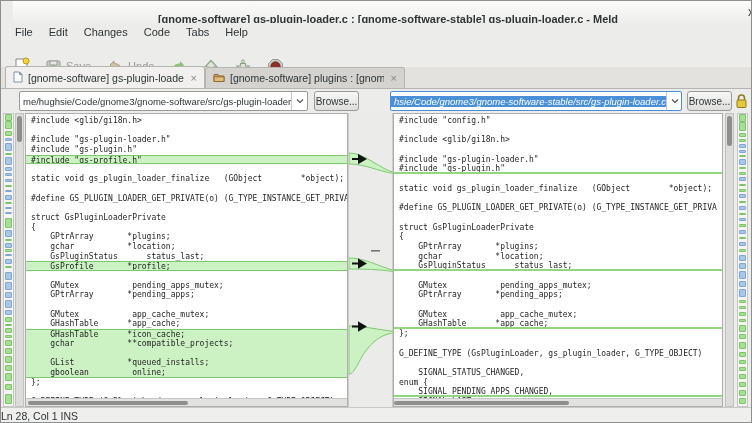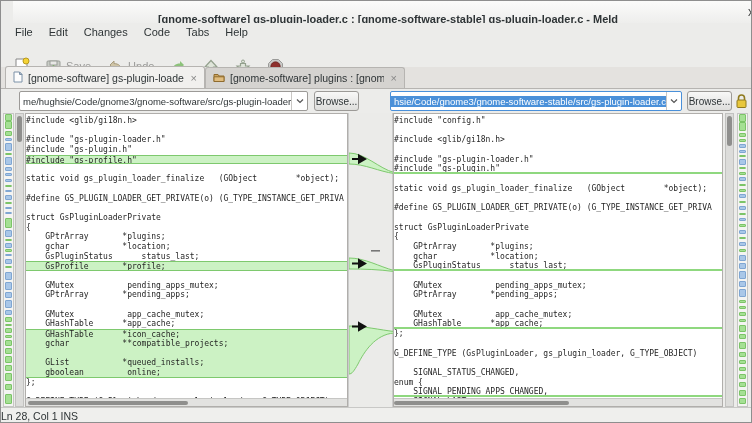--- a/index.html
+++ b/index.html
@@ -34,36 +34,36 @@
   .tab .tlabel { white-space:nowrap; overflow:hidden; max-width:158px; }
   .tab .tclose { color:#888; font-size:11px; margin-left:2px; }
 
   
   .pathrow { position:absolute; left:0; top:88px; width:100%; height:24px; background:#ececea; }
   .entry { position:absolute; top:2px; height:20px; background:#fff; border:1px solid #9c9a97; border-radius:2px;
     display:flex; align-items:center; overflow:hidden; }
   .entry .etext { font-size:9.5px; color:#2e3436; white-space:nowrap; padding-left:3px; flex:1; overflow:hidden; }
   .entry .etext.selected { background:#4a90d9; color:#fff; flex:0 0 auto; }
   .entry .chev { flex:0 0 16px; height:100%; display:flex; align-items:center; justify-content:center; border-left:1px solid #c9c7c4; }
-  .entry.focused { border-color:#4a90d9; }
+  .entry.focused { border-color:#4a90d9;font-style:italic; }
   .btn { position:absolute; top:2px; height:20px; background:linear-gradient(#f8f8f7,#dededc); border:1px solid #9c9a97;
     border-radius:3px; font-size:10px; color:#2e3436; display:flex; align-items:center; justify-content:center; }
 
   
   .diffarea { position:absolute; left:0; top:112px; width:752px; height:294px; background:#ececea; }
   .diffmap { position:absolute; top:0; height:294px; width:11px; background:#f4f4f2; border:1px solid #c6c6c4; }
   .dseg { position:absolute; left:1px; right:1px; border-radius:1px; }
   .dseg.g { background:#a5e094; border:1px solid #7cc468; }
   .dseg.b { background:#a9c7e8; border:1px solid #7fa6d2; }
   .vscroll { position:absolute; top:0; height:294px; width:9px; background:#dcdcda; border:1px solid #c2c2c0; }
   .vthumb { position:absolute; left:1px; width:5px; background:#8f8f8d; border-radius:3px; }
   .pane { position:absolute; top:0; height:294px; background:#ffffff; border:1px solid #b0aeab; overflow:hidden; }
   .lines { position:absolute; left:0; top:0; right:0; bottom:8px; padding-top:2px; overflow:hidden; }
   .ln { height:9.7px; line-height:9.6px; white-space:pre; overflow:hidden;
-    font-family:"DejaVu Sans Mono", monospace; font-size:8px; color:#1f1f1f; }
+    font-family:"DejaVu Sans Mono", monospace; font-size:8px; color:#1f1f1f; padding-left:5px; }
   .ln.hl { background:#ccf2c4; }
   .ln.hl-t { border-top:1px solid #7ec96e; }
   .ln.hl-b { border-bottom:1px solid #7ec96e; }
   .ln.mark { border-bottom:2px solid #8fd87f; }
   .hscroll { position:absolute; left:0; right:0; bottom:0; height:8px; background:#e2e2e0; border-top:1px solid #c6c6c4; }
   .hthumb { position:absolute; top:1.5px; height:4.5px; background:#8f8f8d; border-radius:3px; }
   .gutter { position:absolute; top:0; height:294px; background:#ebebe9; border-left:1px solid #cccccc; border-right:1px solid #cccccc; }
 
   
   .statusbar { position:absolute; left:0; top:406px; width:100%; height:17px; background:#efefed; border-top:1px solid #c8c8c6;

